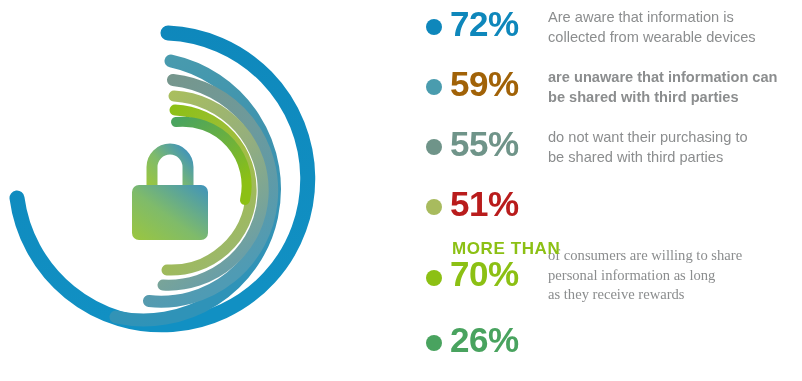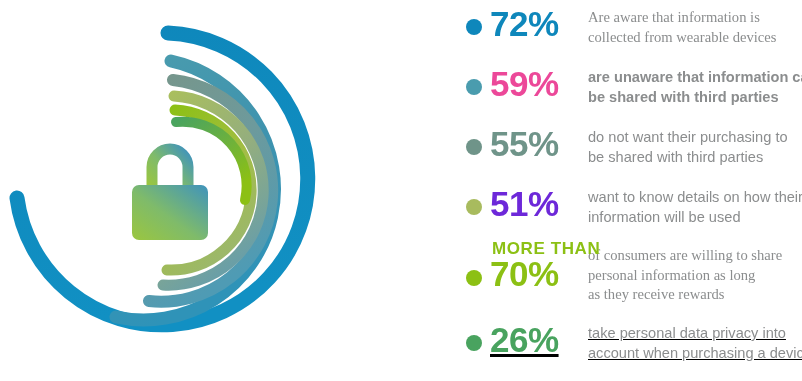--- a/index.html
+++ b/index.html
@@ -14,21 +14,20 @@
     font-family: "Liberation Sans", "DejaVu Sans", sans-serif;
   }
 
   .infographic {
     position: relative;
     width: 802px;
     height: 371px;
     display: flex;
     flex-direction: row;
     align-items: flex-start;
-    gap: 40px;
   }
 
   
   .graphic-panel {
     position: relative;
     width: 420px;
     height: 381px;
     flex: 0 0 420px;
   }
   .graphic-panel svg {
@@ -94,31 +93,31 @@
     line-height: 19.5px;
     white-space: pre-line;
   }
 
   
   .row-0 { top: 6px; }
   .row-1 { top: 66px; }
   .row-2 { top: 126px; justify-content: center; }
   .row-3 { top: 186px; }
   .row-4 { top: 242px; }
-  .row-5 { top: 322px; text-decoration: underline; }
+  .row-5 { top: 322px; }
 
   
   .row-0 .bullet { margin-top: 13px; }
   .row-1 .bullet { margin-top: 13px; }
   .row-2 .bullet { margin-top: 13px; }
   .row-3 .bullet { margin-top: 13px; }
   .row-4 .bullet { margin-top: 28px; }
   .row-5 .bullet { margin-top: 13px; }
 
-  .row-0 .desc { margin-top: 2px; font-family: Liberation Serif, serif; }
+  .row-0 .desc { margin-top: 2px; }
   .row-1 .desc { margin-top: 2px; font-weight: bold; }
   .row-2 .desc { margin-top: 2px; }
   .row-3 .desc { margin-top: 2px; }
   .row-4 .desc { margin-top: 4px; font-family: Liberation Serif, serif; }
   .row-5 .desc { margin-top: 2px; }
 </style>
 </head>
 <body>
 
 <div class="infographic">
@@ -188,58 +187,54 @@
       <div class="pct-block">
         <div class="pct-value" style="color:#0e87bb">72%</div>
       </div>
       <div class="desc">Are aware that information is
 collected from wearable devices</div>
     </div>
 
     <div class="stat-row row-1">
       <div class="bullet" style="background:#4a9cae"></div>
       <div class="pct-block">
-        <div class="pct-value" style="color:#ec4899">59%</div>
+        <div class="pct-value" style="color:#a16207">59%</div>
       </div>
       <div class="desc">are unaware that information can
 be shared with third parties</div>
     </div>
 
     <div class="stat-row row-2">
       <div class="bullet" style="background:#6f9489"></div>
       <div class="pct-block">
         <div class="pct-value" style="color:#6f9489">55%</div>
       </div>
       <div class="desc">do not want their purchasing to
 be shared with third parties</div>
     </div>
 
     <div class="stat-row row-3">
       <div class="bullet" style="background:#a8bb5e"></div>
       <div class="pct-block">
-        <div class="pct-value" style="color:#6d28d9">51%</div>
-      </div>
-      <div class="desc">want to know details on how their
-information will be used</div>
+        <div class="pct-value" style="color:#b91c1c">51%</div>
+      </div>
     </div>
 
     <div class="stat-row row-4">
       <div class="bullet" style="background:#8cc014"></div>
       <div class="pct-block">
         <div class="pct-kicker" style="color:#8cc014">MORE THAN</div>
         <div class="pct-value" style="color:#8cc014">70%</div>
       </div>
       <div class="desc">of consumers are willing to share
 personal information as long
 as they receive rewards</div>
     </div>
 
     <div class="stat-row row-5">
       <div class="bullet" style="background:#49a35f"></div>
       <div class="pct-block">
         <div class="pct-value" style="color:#49a35f">26%</div>
       </div>
-      <div class="desc">take personal data privacy into
-account when purchasing a device</div>
     </div>
 
   </div>
 </div>
 
 </body></html>

